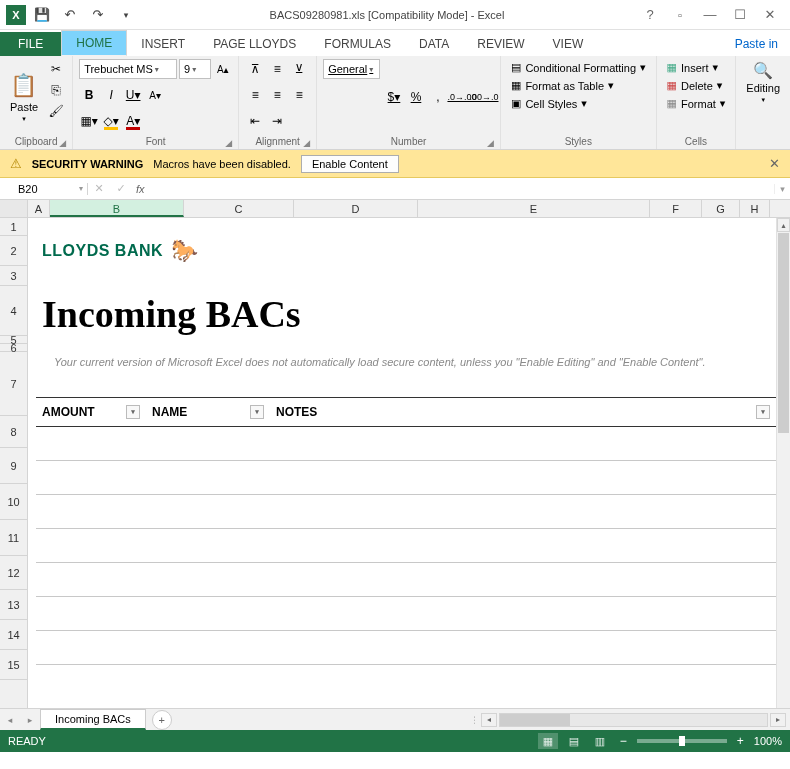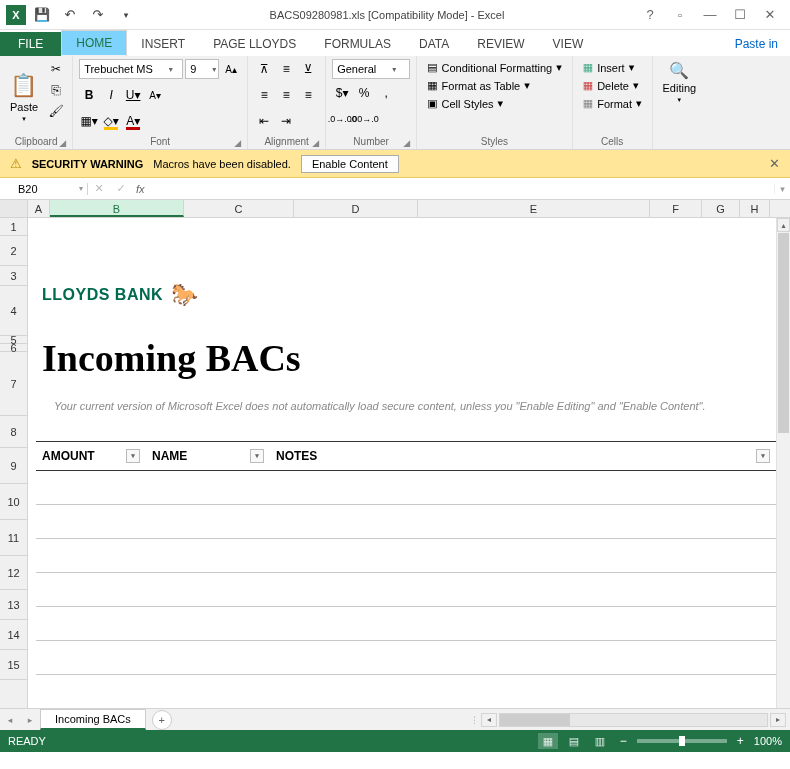--- a/index.html
+++ b/index.html
@@ -25,21 +25,21 @@
 .ribbon { height: 94px; background: #f1f1f1; border-bottom: 1px solid #d4d4d4; display: flex; font-size: 11px; }
 .ribbon-group { border-right: 1px solid #e1e1e1; padding: 3px 6px 1px 6px; display: flex; flex-direction: column; position: relative; }
 .ribbon-group-label { text-align: center; font-size: 10px; color: #666; margin-top: auto; padding-bottom: 1px; position: relative; }
 .dialog-launcher { position: absolute; right: 0; bottom: 0; font-size: 9px; color: #888; cursor: pointer; }
 .group-content { display: flex; gap: 4px; flex: 1; }
 .big-btn { display: flex; flex-direction: column; align-items: center; justify-content: center; padding: 2px 4px; cursor: pointer; gap: 2px; }
 .big-icon { font-size: 22px; }
 .btn-col { display: flex; flex-direction: column; gap: 1px; }
 .sm-btn { width: 20px; height: 20px; display: flex; align-items: center; justify-content: center; cursor: pointer; font-size: 12px; }
 .font-row { display: flex; gap: 2px; align-items: center; margin-bottom: 2px; }
-.font-select { height: 20px; border: 1px solid #c0c0c0; background: #fff; font-size: 11px; padding: 0 4px; display: flex; align-items: center; gap: 16px; cursor: pointer; }
+.font-select { height: 20px; border: 1px solid #c0c0c0; background: #fff; font-size: 11px; padding: 0 4px; display: flex; align-items: center; gap: 2px; cursor: pointer; }
 .font-select .caret { font-size: 8px; color: #666; }
 .color-underline { position: relative; }
 .color-underline::after { content: ""; position: absolute; bottom: 1px; left: 3px; right: 3px; height: 3px; background: var(--uc, red); }
 .styles-btn { display: flex; align-items: center; gap: 4px; padding: 2px 4px; cursor: pointer; font-size: 11px; white-space: nowrap; }
 .styles-col { display: flex; flex-direction: column; gap: 1px; }
 
 
 .security-bar { height: 28px; background: #ffe699; border-bottom: 1px solid #e6c960; display: flex; align-items: center; font-size: 11px; padding: 0 10px; gap: 10px; }
 .shield { color: #b38600; font-size: 13px; }
 .sec-bold { font-weight: bold; }
@@ -57,21 +57,21 @@
 
 
 .grid-area { position: relative; height: 508px; background: #fff; overflow: hidden; }
 .col-headers { height: 18px; display: flex; border-bottom: 1px solid #d4d4d4; background: #f0f0f0; font-size: 11px; }
 .row-header-spacer { width: 28px; border-right: 1px solid #d4d4d4; background: #e8e8e8; }
 .col-head { border-right: 1px solid #d4d4d4; text-align: center; line-height: 18px; color: #333; }
 .col-head.active { background: #d3f0e0; border-bottom: 2px solid #217346; color: #217346; }
 .grid-body { display: flex; height: 490px; }
 .row-headers { width: 28px; background: #f0f0f0; border-right: 1px solid #d4d4d4; }
 .row-head { border-bottom: 1px solid #d4d4d4; text-align: center; font-size: 11px; color: #333; display: flex; align-items: center; justify-content: center; }
-.cells { flex: 1; position: relative; background: #fff; margin-top: 44px; }
+.cells { flex: 1; position: relative; background: #fff; }
 
 
 .doc { position: absolute; left: 8px; right: 14px; top: 0; }
 .lloyds { display: flex; align-items: center; gap: 8px; margin-top: 20px; margin-left: 6px; }
 .lloyds-text { color: #006a4d; font-weight: bold; font-size: 16px; letter-spacing: 0.5px; font-family: Arial, sans-serif; }
 .horse { font-size: 22px; color: #000; }
 .doc-title { font-family: Georgia, "Times New Roman", serif; font-size: 38px; font-weight: bold; margin-top: 28px; margin-left: 6px; }
 .doc-note { font-style: italic; color: #8a8a8a; font-size: 11px; margin: 18px 6px 0 18px; line-height: 1.5; }
 .tbl { margin-top: 26px; }
 .tbl-head { display: flex; border-top: 1px solid #333; border-bottom: 1px solid #333; }
@@ -197,21 +197,21 @@
       </div>
       <div class="font-row">
         <div class="sm-btn">⇤</div>
         <div class="sm-btn">⇥</div>
       </div>
     </div>
     <div class="ribbon-group-label"><span>Alignment</span><span class="dialog-launcher">◢</span></div>
   </div>
 
   <div class="ribbon-group" style="min-width:86px;">
-    <div class="group-content" style="flex-direction:column;">
+    <div class="group-content" style="flex-direction:row;text-decoration:underline;">
       <div class="font-select" style="width:78px;">
           <span>General</span>
           <span class="caret">▾</span>
         </div>
       <div class="font-row">
         <div class="sm-btn">$▾</div>
         <div class="sm-btn">%</div>
         <div class="sm-btn">,</div>
       </div>
       <div class="font-row">

